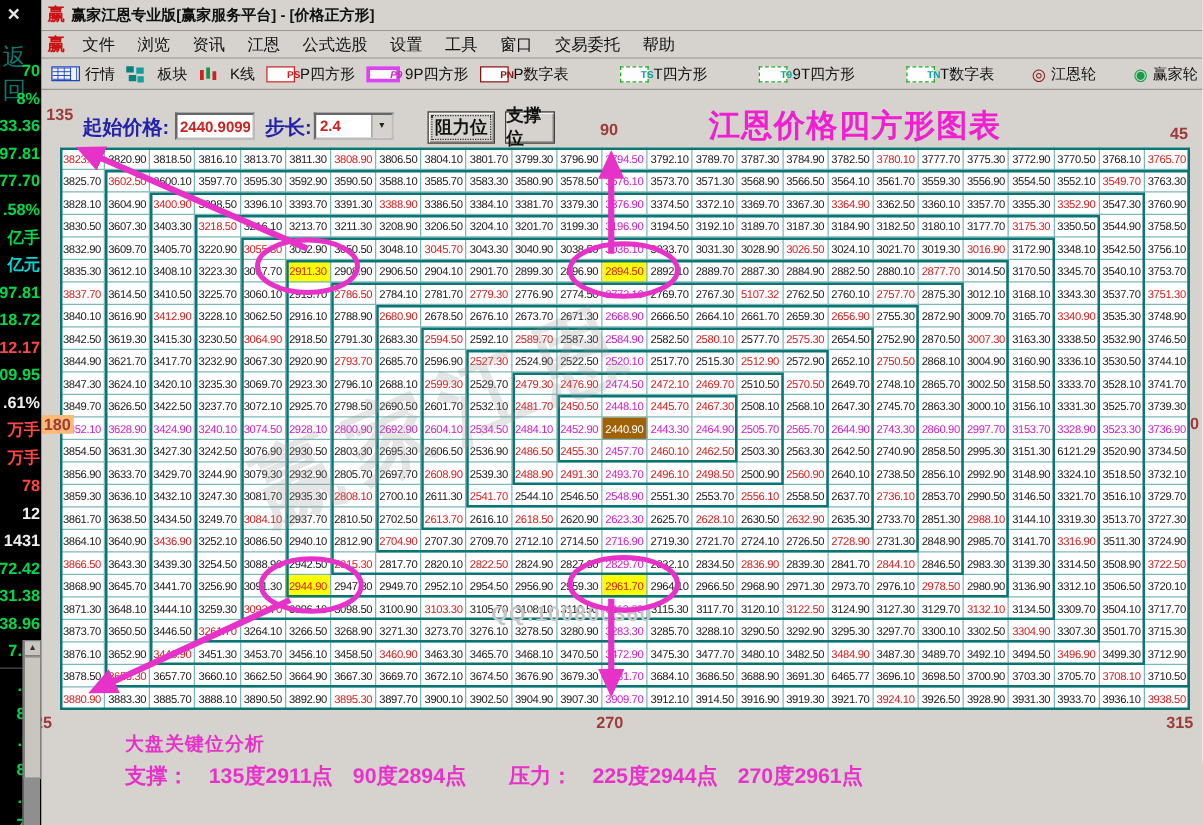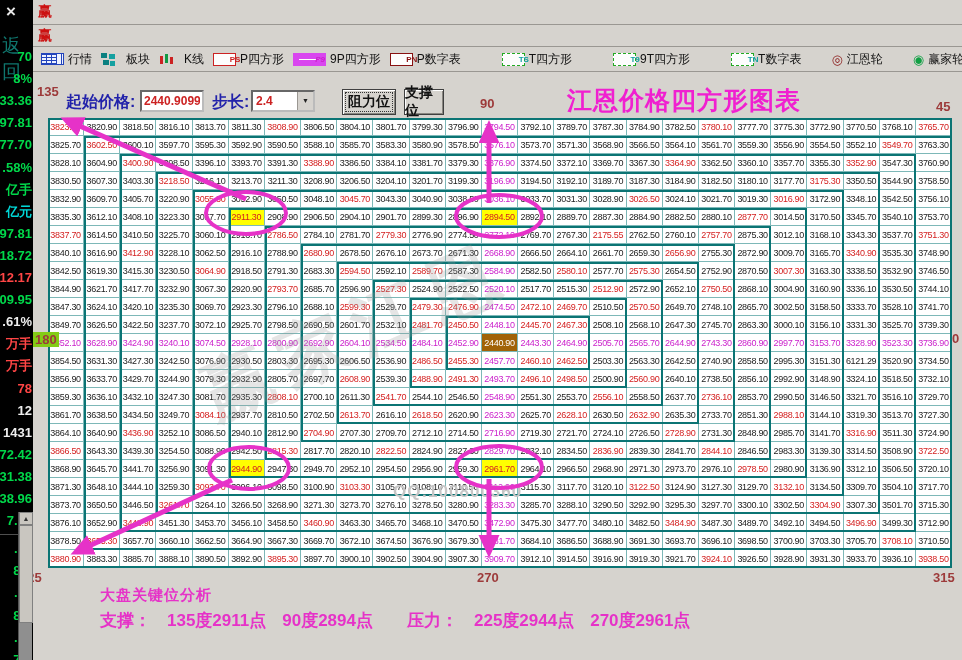--- a/index.html
+++ b/index.html
@@ -19,21 +19,21 @@
   #side-scroll .thumb { position:absolute; left:0; top:13px; width:14px; height:98px; background:#c9c6c0; border:1px solid #808080; }
   #titlebar { left:33px; top:0; width:929px; height:25px; background:#d6d3ce; border-bottom:1px solid #9a9792; font-size:12px; font-weight:bold; color:#111; display:flex; align-items:center; padding-left:5px; z-index:4; }
   .logo { color:#cc1111; font-weight:bold; font-size:14px; margin-right:5px; }
   #menubar { left:33px; top:25px; width:929px; height:22px; background:#d6d3ce; border-bottom:1px solid #9a9792; display:flex; align-items:center; font-size:13px; color:#111; z-index:4; padding-left:5px; }
   .menu-item { padding:0 9px; cursor:default; }
   #toolbar { left:33px; top:47px; width:929px; height:25px; background:#d6d3ce; border-bottom:1px solid #9a9792; display:flex; align-items:center; font-size:12px; color:#111; z-index:4; padding-left:8px; }
   .tb-item { display:inline-flex; align-items:center; margin-right:9px; cursor:default; white-space:nowrap; }
   .tb-item .ic { margin-right:4px; display:inline-flex; align-items:center; justify-content:center;padding-left:21px; }
   .ic-box { width:14px; height:13px; font-size:8px; font-weight:bold; line-height:11px; text-align:center; background:#fdfdfd; }
   .ic-ps { border:1px solid #cc2222; color:#cc2222; }
-  .ic-p9 { border:6px solid #d946ef; color:#cc22cc;font-style:italic; }
+  .ic-p9 { border:3px solid #d946ef; color:#cc22cc;font-style:italic; }
   .ic-pn { border:1px solid #881111; color:#881111; }
   .ic-ts, .ic-t9, .ic-tn { border:1px dashed #22aa22; color:#11a0a0;margin-left:32px; }
   .ic-glyph { font-size:13px; line-height:13px; }
   .ic-table { width:15px; height:12px; border:1px solid #2244bb; background:
       linear-gradient(#2244bb 1px, transparent 1px) 0 3px/15px 3px repeat-y,
       linear-gradient(90deg,#2244bb 1px, transparent 1px) 4px 0/5px 12px repeat-x, #eef2ff; }
   .ic-blocks { width:14px; height:13px; background:
       linear-gradient(#0b8080,#0b8080) 0 0/6px 5px no-repeat,
       linear-gradient(#14a0a0,#14a0a0) 8px 1px/6px 5px no-repeat,
       linear-gradient(#0b8080,#0b8080) 2px 7px/6px 5px no-repeat,
@@ -112,23 +112,25 @@
     </div>
   <div id="side-sep"></div>
   <div id="side-scroll">
     <div class="arr">▲</div>
     <div class="thumb"></div>
   </div>
 </div>
 
 <div id="titlebar" class="abs">
   <span class="logo">赢</span>
+  <span>赢家江恩专业版[赢家服务平台] - [价格正方形]</span>
 </div>
 <div id="menubar" class="abs">
   <span class="logo">赢</span>
+  <span id="menu-items"><span class="menu-item">文件</span><span class="menu-item">浏览</span><span class="menu-item">资讯</span><span class="menu-item">江恩</span><span class="menu-item">公式选股</span><span class="menu-item">设置</span><span class="menu-item">工具</span><span class="menu-item">窗口</span><span class="menu-item">交易委托</span><span class="menu-item">帮助</span></span>
 </div>
 <div id="toolbar" class="abs">
     <span class="tb-item">
       <span class="ic ic-table"></span>
       <span>行情</span>
     </span>
     <span class="tb-item">
       <span class="ic ic-blocks"></span>
       <span>板块</span>
     </span>
@@ -352,21 +354,21 @@
       <div class="cell">2913.70</div>
       <div class="cell r">2786.50</div>
       <div class="cell">2784.10</div>
       <div class="cell">2781.70</div>
       <div class="cell r">2779.30</div>
       <div class="cell">2776.90</div>
       <div class="cell">2774.50</div>
       <div class="cell m">2772.10</div>
       <div class="cell">2769.70</div>
       <div class="cell">2767.30</div>
-      <div class="cell r">2175.55</div>
+      <div class="cell r">5107.32</div>
       <div class="cell">2762.50</div>
       <div class="cell">2760.10</div>
       <div class="cell r">2757.70</div>
       <div class="cell">2875.30</div>
       <div class="cell">3012.10</div>
       <div class="cell">3168.10</div>
       <div class="cell">3343.30</div>
       <div class="cell">3537.70</div>
       <div class="cell r">3751.30</div>
       <div class="cell">3840.10</div>
@@ -779,21 +781,21 @@
       <div class="cell">3669.70</div>
       <div class="cell">3672.10</div>
       <div class="cell">3674.50</div>
       <div class="cell">3676.90</div>
       <div class="cell">3679.30</div>
       <div class="cell m">3681.70</div>
       <div class="cell">3684.10</div>
       <div class="cell">3686.50</div>
       <div class="cell">3688.90</div>
       <div class="cell">3691.30</div>
-      <div class="cell">3693.70</div>
+      <div class="cell">6465.77</div>
       <div class="cell">3696.10</div>
       <div class="cell">3698.50</div>
       <div class="cell">3700.90</div>
       <div class="cell">3703.30</div>
       <div class="cell">3705.70</div>
       <div class="cell r">3708.10</div>
       <div class="cell">3710.50</div>
       <div class="cell r">3880.90</div>
       <div class="cell">3883.30</div>
       <div class="cell">3885.70</div>
@@ -829,21 +831,21 @@
       <div class="ring" style="left: 216.96px; top: 108px; width: 506.24px; height: 234px;"></div>
       <div class="ring" style="left: 180.8px; top: 90px; width: 578.56px; height: 270px;"></div>
       <div class="ring" style="left: 144.64px; top: 72px; width: 650.88px; height: 306px;"></div>
       <div class="ring" style="left: 108.48px; top: 54px; width: 723.2px; height: 342px;"></div>
       <div class="ring" style="left: 72.32px; top: 36px; width: 795.52px; height: 378px;"></div>
       <div class="ring" style="left: 36.16px; top: 18px; width: 867.84px; height: 414px;"></div>
       <div class="ring" style="left: 0px; top: 0px; width: 904px; height: 450px;"></div>
     </div>
 </div>
 
-<div class="abs angle-label" style="left:33px; top:332px; background:#84cc16; padding:0 2px; z-index:4;">180</div>
+<div class="abs angle-label" style="left:33px; top:332px; background:#fdba74; padding:0 2px; z-index:4;">180</div>
 <div class="abs angle-label" style="left:952px; top:331px;">0</div>
 <div class="abs angle-label" style="left:20px; top:570px;">225</div>
 <div class="abs angle-label" style="left:477px; top:570px;">270</div>
 <div class="abs angle-label" style="left:933px; top:570px;">315</div>
 
 <div id="wm-diag" class="abs">赢家江恩</div>
 <div id="wm-qq" class="abs">QQ:100800360</div>
 
 <svg id="anno">
   <defs>

